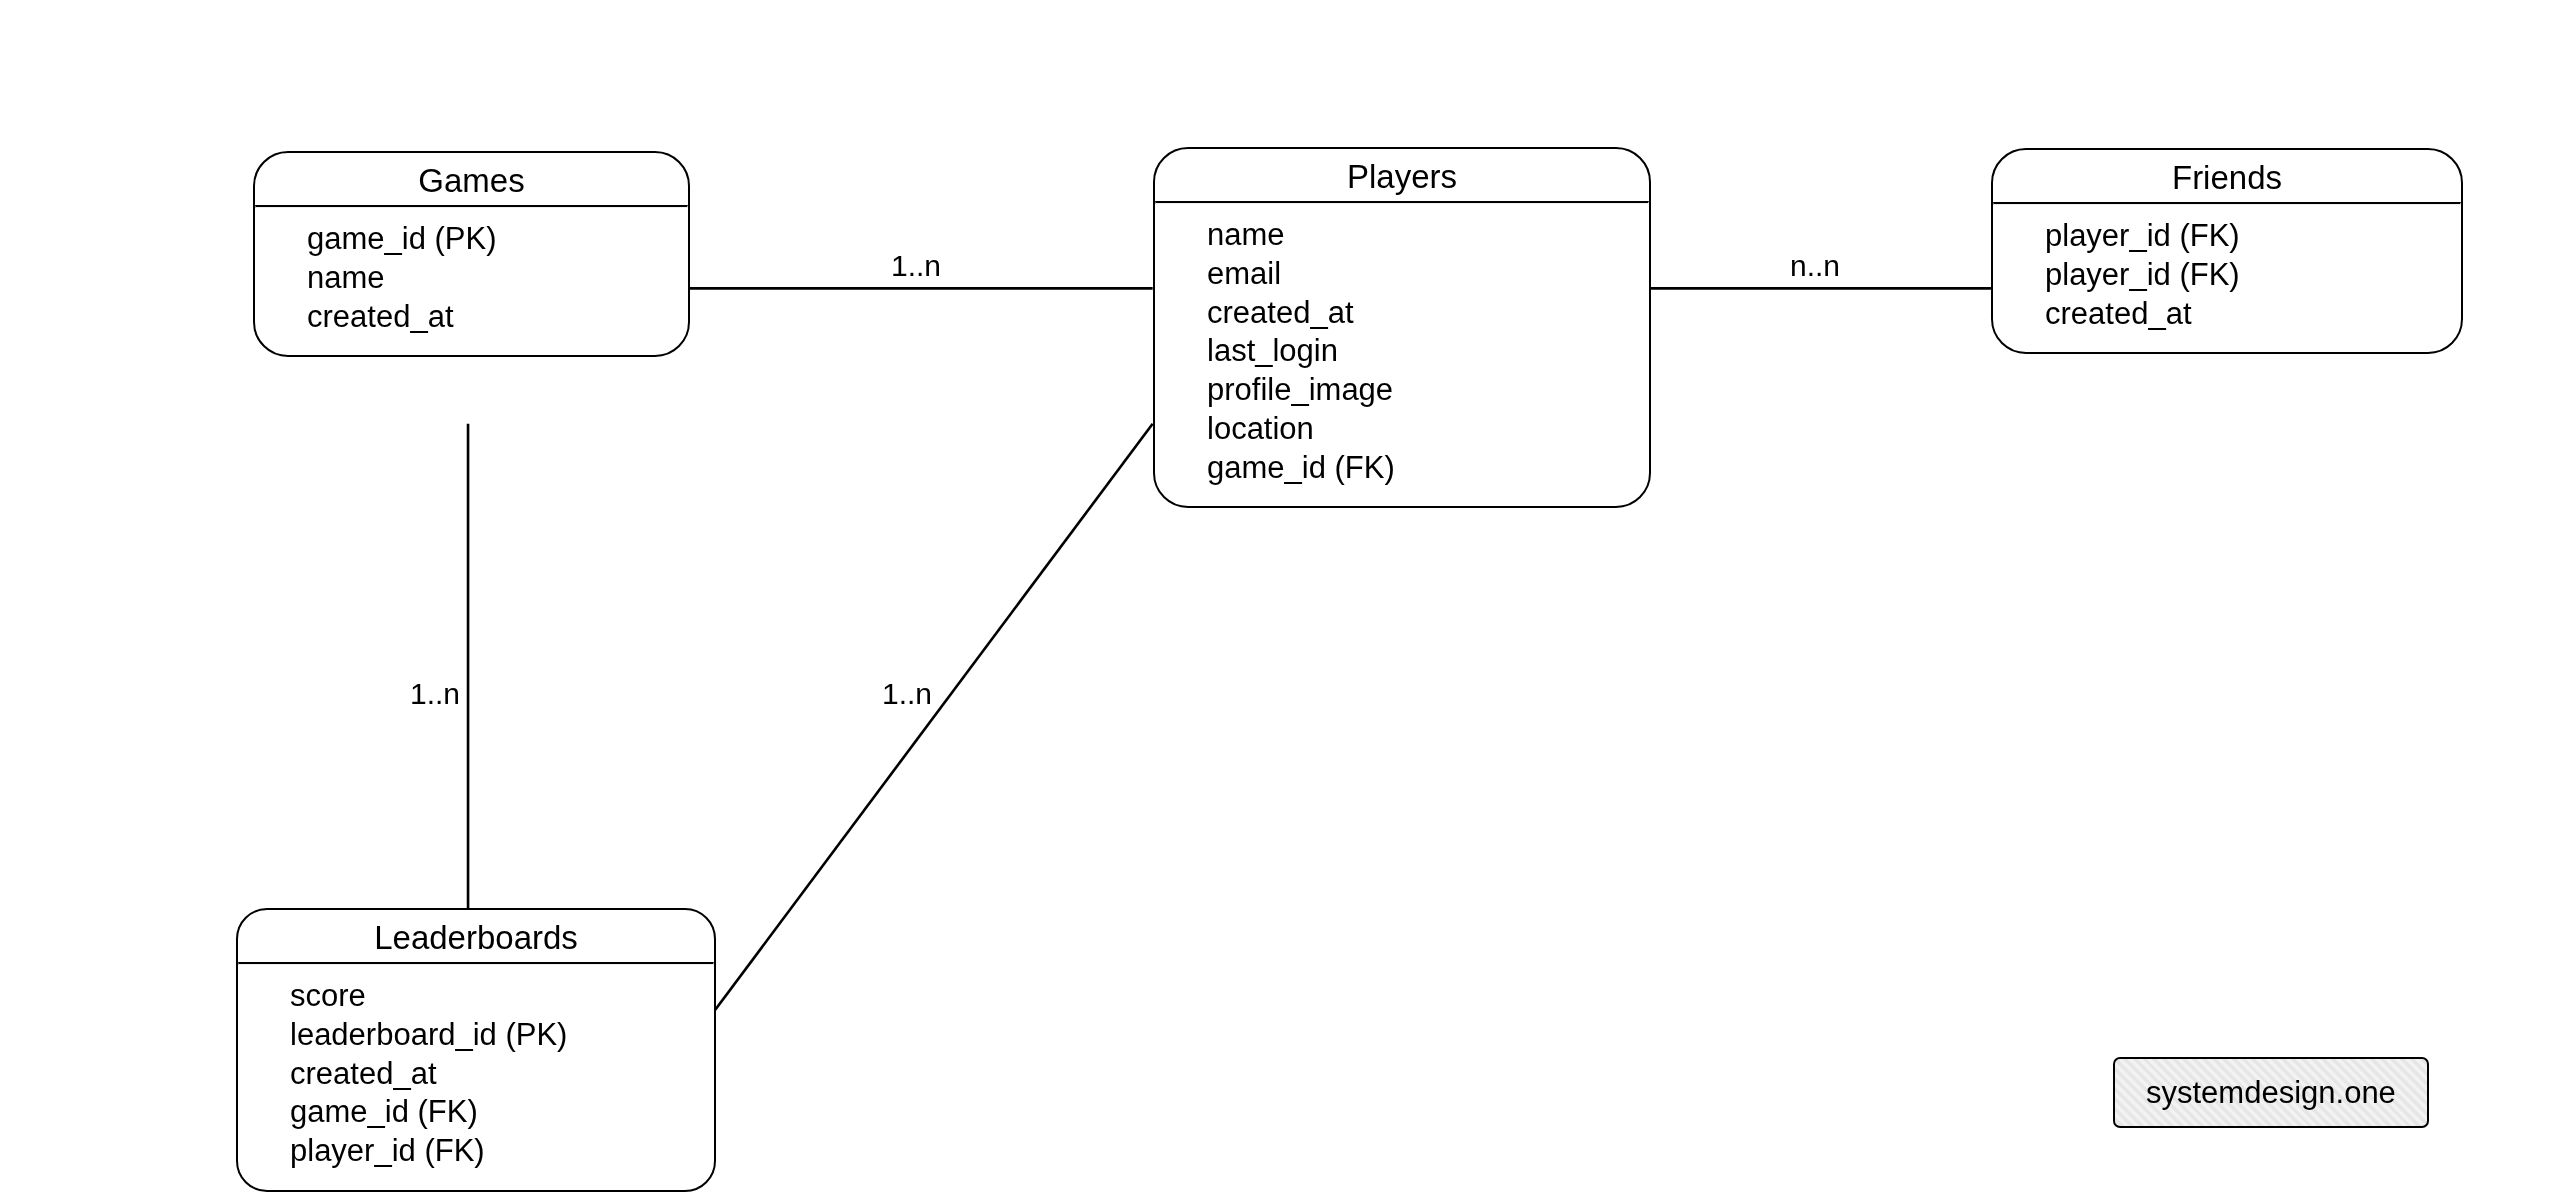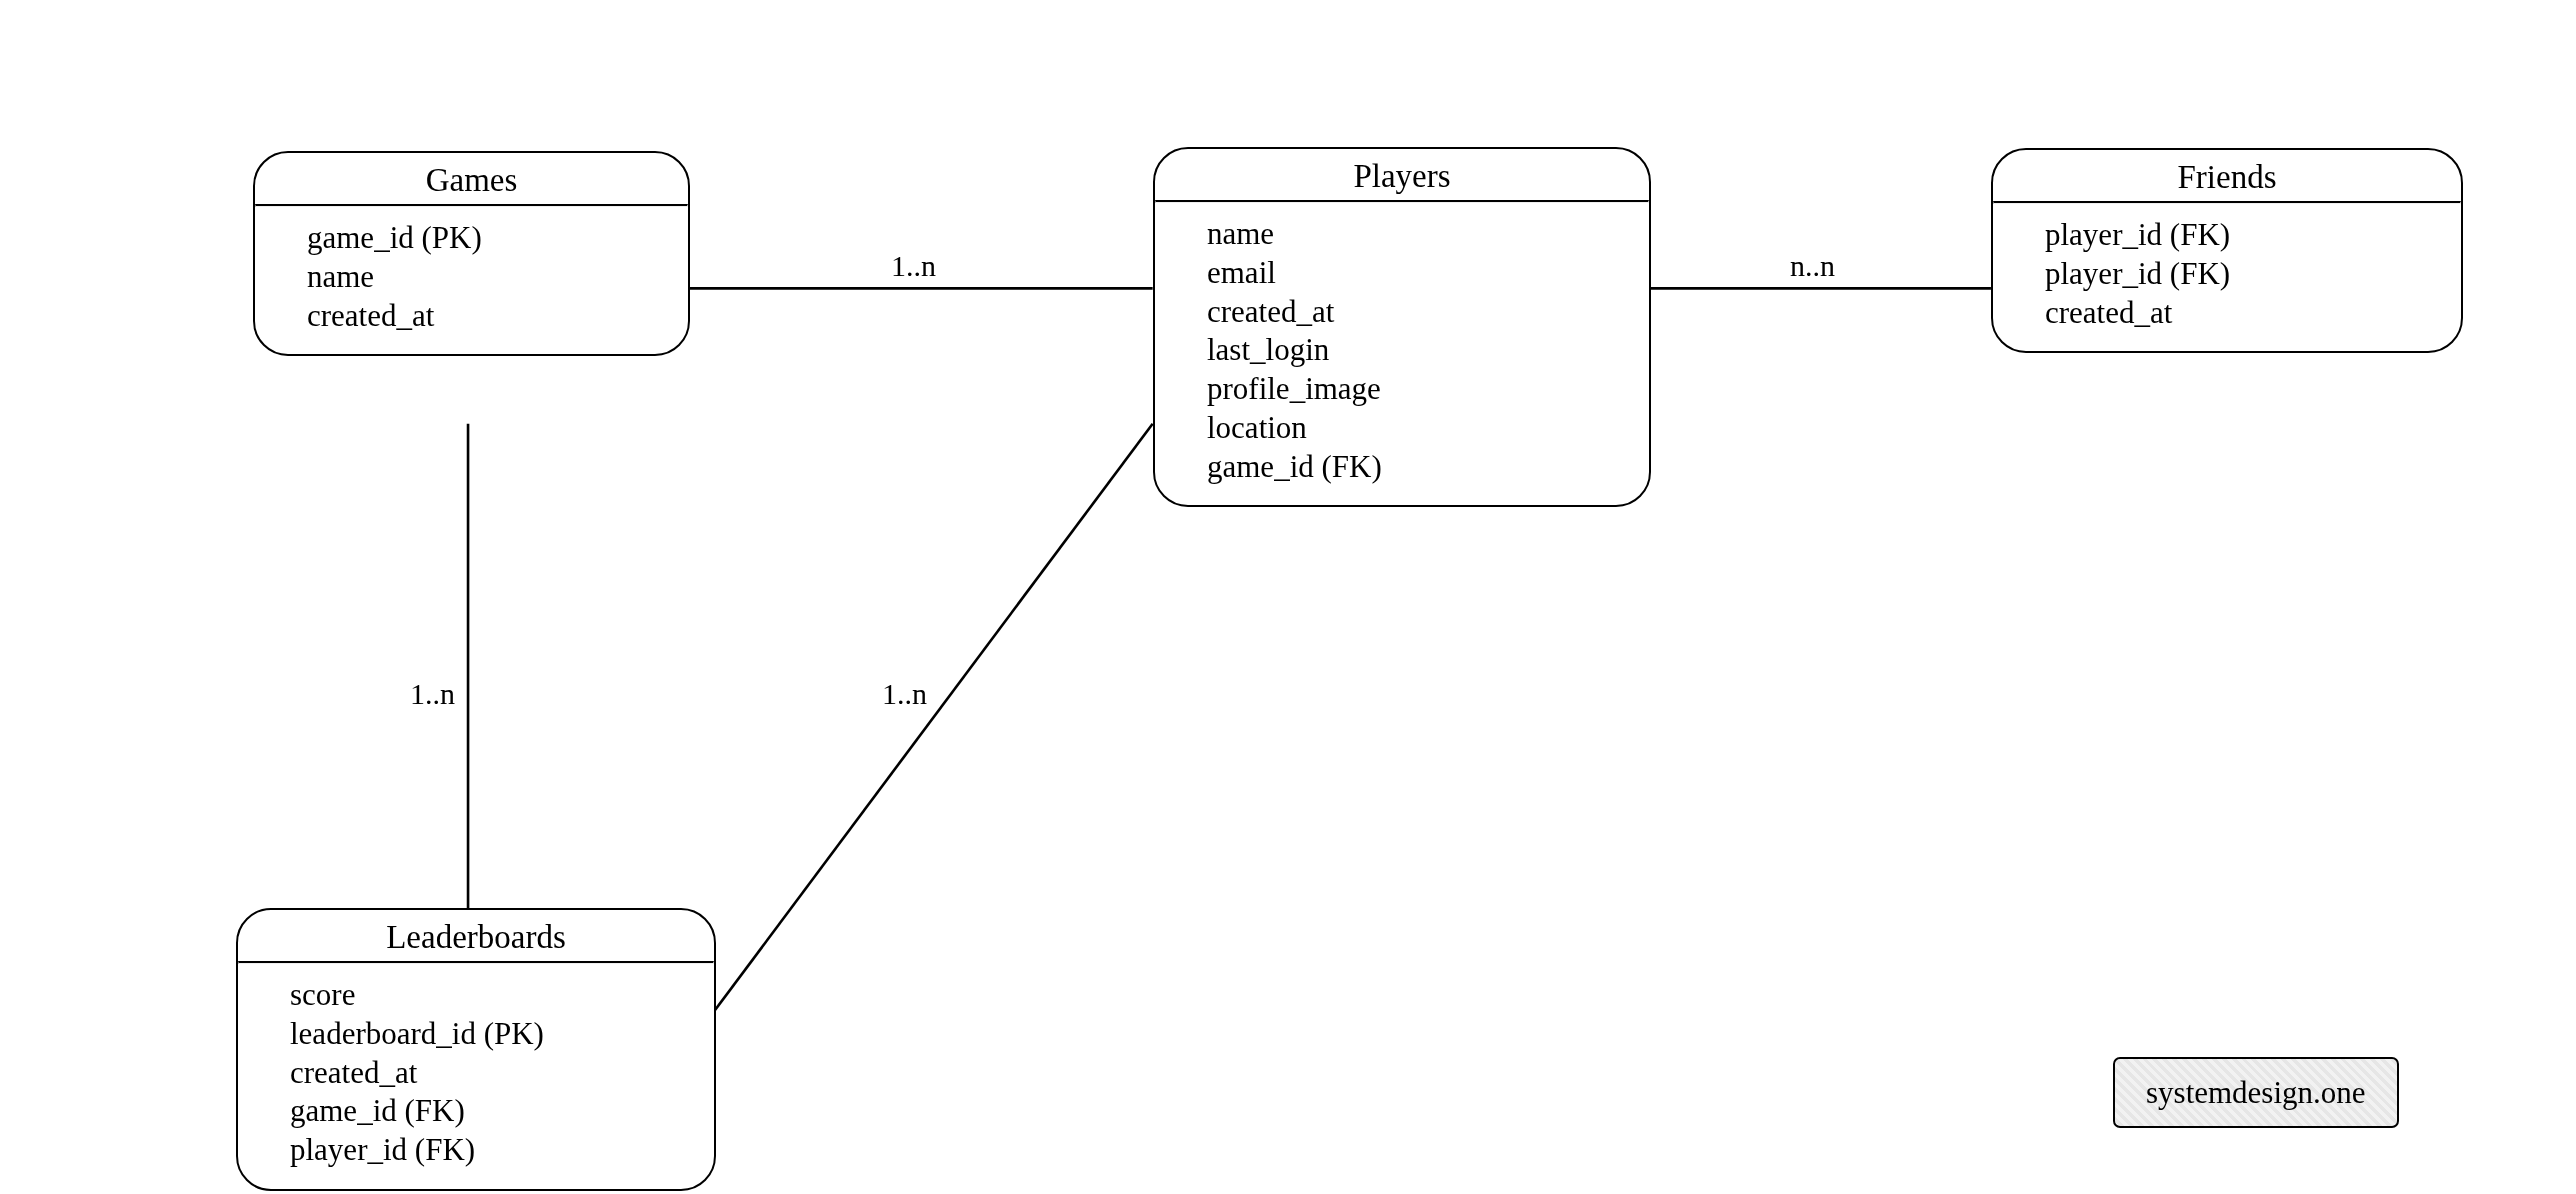--- a/index.html
+++ b/index.html
@@ -8,21 +8,20 @@
     width: 2576px;
     height: 1195px;
     background: #ffffff;
     font-family: "Comic Sans MS", "Segoe Script", "Bradley Hand", cursive, sans-serif;
     color: #000;
   }
   .canvas {
     position: relative;
     width: 2576px;
     height: 1195px;
-    font-family: Liberation Serif, serif;
   }
   svg.connectors {
     position: absolute;
     left: 0; top: 0;
     width: 2576px;
     height: 1195px;
     pointer-events: none;
   }
   .entity {
     position: absolute;
@@ -106,21 +105,21 @@
   <div class="entity" style="left:1991px; top:148px; width:472px;">
     <div class="title">Friends</div>
     <hr class="sep">
     <div class="fields">
       <div>player_id (FK)</div>
       <div>player_id (FK)</div>
       <div>created_at</div>
     </div>
   </div>
 
-  <div class="entity" style="left:236px; top:908px; width:480px;">
+  <div class="entity" style="left:236px; top:908px; width:480px;border-radius:31px;">
     <div class="title">Leaderboards</div>
     <hr class="sep">
     <div class="fields">
       <div>score</div>
       <div>leaderboard_id (PK)</div>
       <div>created_at</div>
       <div>game_id (FK)</div>
       <div>player_id (FK)</div>
     </div>
   </div>

